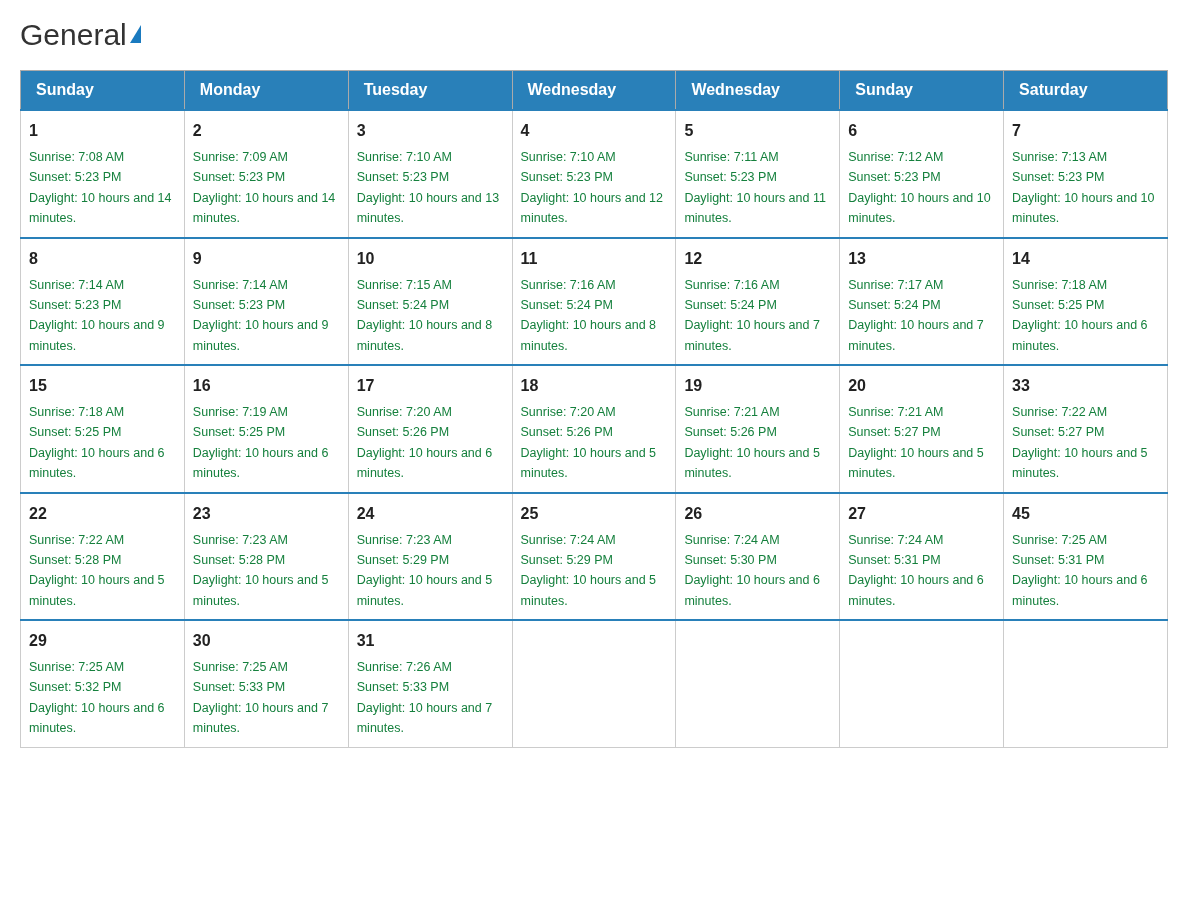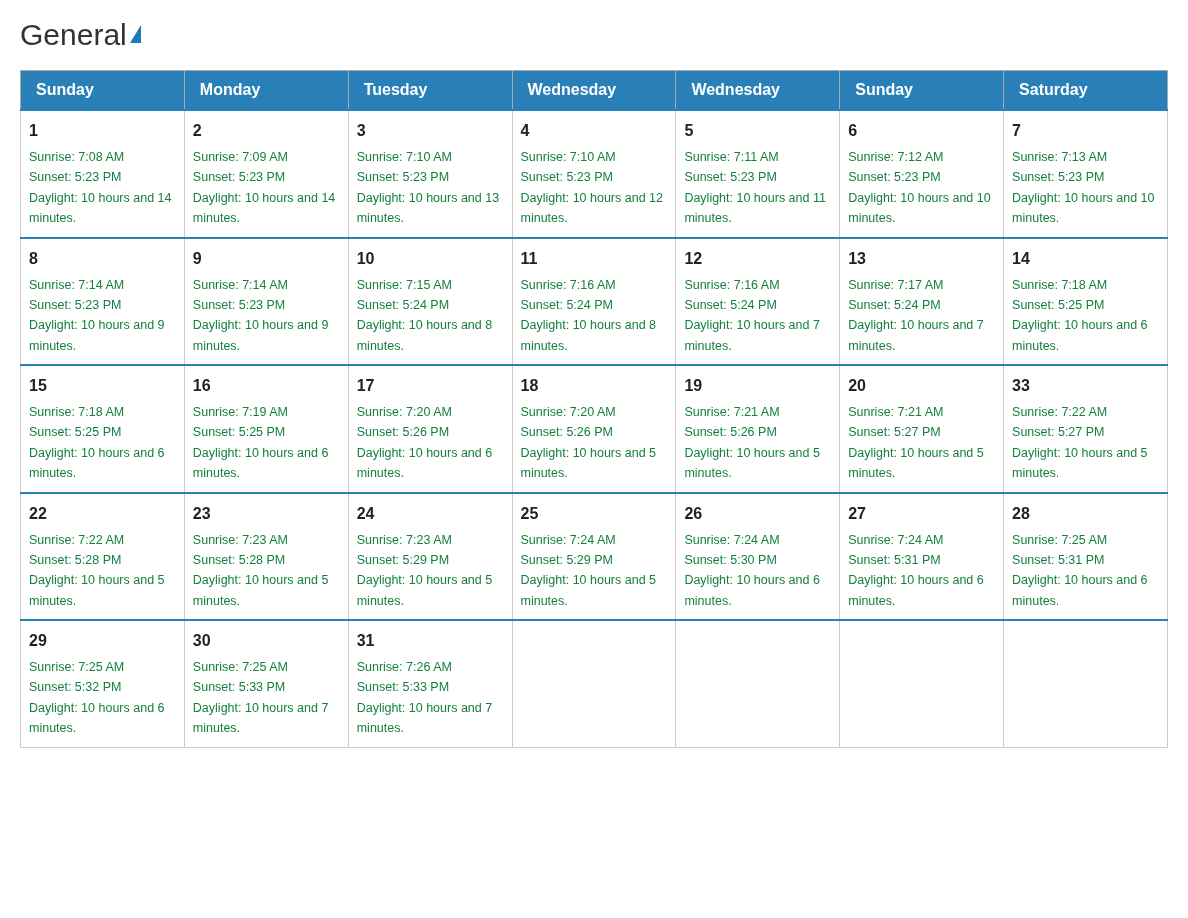--- a/index.html
+++ b/index.html
@@ -162,21 +162,21 @@
         <td><span class="day-number">23</span>
 <span class="day-info">Sunrise: 7:23 AM<br>Sunset: 5:28 PM<br>Daylight: 10 hours and 5 minutes.</span></td>
         <td><span class="day-number">24</span>
 <span class="day-info">Sunrise: 7:23 AM<br>Sunset: 5:29 PM<br>Daylight: 10 hours and 5 minutes.</span></td>
         <td><span class="day-number">25</span>
 <span class="day-info">Sunrise: 7:24 AM<br>Sunset: 5:29 PM<br>Daylight: 10 hours and 5 minutes.</span></td>
         <td><span class="day-number">26</span>
 <span class="day-info">Sunrise: 7:24 AM<br>Sunset: 5:30 PM<br>Daylight: 10 hours and 6 minutes.</span></td>
         <td><span class="day-number">27</span>
 <span class="day-info">Sunrise: 7:24 AM<br>Sunset: 5:31 PM<br>Daylight: 10 hours and 6 minutes.</span></td>
-        <td><span class="day-number">28</span>
+        <td><span class="day-number">45</span>
 <span class="day-info">Sunrise: 7:25 AM<br>Sunset: 5:31 PM<br>Daylight: 10 hours and 6 minutes.</span></td>
       </tr>
       <tr class="week-row">
         <td><span class="day-number">29</span>
 <span class="day-info">Sunrise: 7:25 AM<br>Sunset: 5:32 PM<br>Daylight: 10 hours and 6 minutes.</span></td>
         <td><span class="day-number">30</span>
 <span class="day-info">Sunrise: 7:25 AM<br>Sunset: 5:33 PM<br>Daylight: 10 hours and 7 minutes.</span></td>
         <td><span class="day-number">31</span>
 <span class="day-info">Sunrise: 7:26 AM<br>Sunset: 5:33 PM<br>Daylight: 10 hours and 7 minutes.</span></td>
         <td class="empty"></td>

